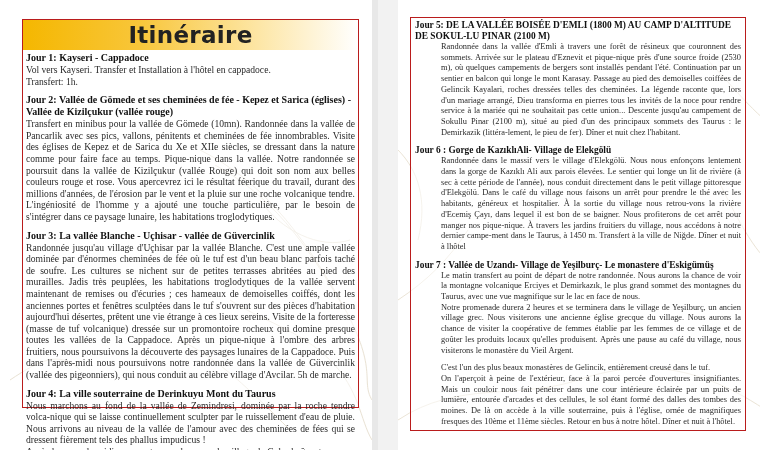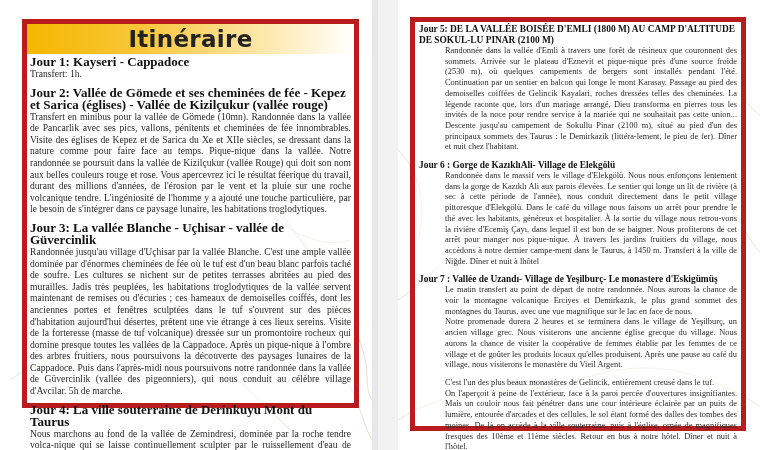--- a/index.html
+++ b/index.html
@@ -2,28 +2,28 @@
 <html><head>
 <meta charset="utf-8">
 <style>
   html, body { margin:0; padding:0; }
   body { width:760px; height:450px; background:#f2f2f2; position:relative; overflow:hidden; font-family:"Liberation Serif", serif; color:#1a1a1a; }
   .page { position:absolute; top:0; height:450px; background:#ffffff; overflow:hidden; }
   .page.left { left:0; width:372px; }
   .page.right { left:398px; width:382px; }
   .gutter { position:absolute; left:372px; top:0; width:6px; height:450px; background:#e8e8e8; }
   .topo { position:absolute; inset:0; pointer-events:none; }
-  .frame { position:absolute; border:5px solid #b91c1c; box-sizing:border-box; background:rgba(255,255,255,0.55); }
+  .frame { position:absolute; border:1px solid #b91c1c; box-sizing:border-box; background:rgba(255,255,255,0.55); }
   .left .frame { left:22px; top:19px; width:337px; height:389px; }
   .right .frame { left:12px; top:17px; width:336px; height:414px; }
   .title-bar { height:30px; background:linear-gradient(90deg,#f5b700 0%,#f8c63a 35%,#fde6a5 70%,#ffffff 100%); display:flex; align-items:center; justify-content:center; }
   .title-bar h1 { margin:0; font-family:"DejaVu Sans", sans-serif; font-size:23px; font-weight:bold; color:#222; letter-spacing:0.3px; }
   .content { padding:2px 3px 0 3px; }
   .day { margin-bottom:7px; }
-  .day h2 { margin:0; font-size:13px; font-weight:bold; line-height:12px; color:#111; }
+  .day h2 { margin:0; font-size:10px; font-weight:bold; line-height:12px; color:#111; }
   .day p { margin:0; font-size:9.6px; line-height:11.6px; text-align:justify; color:#2a2a2a; }
   .right .day h2 { font-size:9.4px; line-height:11px; }
   .right .day h3 { margin:0; font-size:10.3px; font-weight:bold; line-height:12px; }
   .right .day p { font-size:8.4px; line-height:10.7px;margin-left:26px; }
   .right .content { padding:2px 4px 0 4px; }
 </style>
 </head>
 <body>
 
 <div class="page left">
@@ -37,20 +37,21 @@
       <path d="M260 200 C280 230 320 250 350 240"></path>
     </g>
   </svg>
   <div class="frame">
     <div class="title-bar">
       <h1>Itinéraire</h1>
     </div>
     <div class="content">
       <div class="day">
         <h2>Jour 1:  Kayseri - Cappadoce</h2>
+        <p>Vol vers Kayseri. Transfer et  Installation à l'hôtel en cappadoce.</p>
         <p>Transfert: 1h.</p>
       </div>
       <div class="day">
         <h2>Jour 2:  Vallée de Gömede et ses cheminées de fée - Kepez et Sarica (églises) - Vallée de Kizilçukur (vallée rouge)</h2>
         <p>Transfert en minibus pour la vallée de Gömede (10mn). Randonnée dans la vallée de Pancarlik avec ses pics, vallons, pénitents et cheminées de fée innombrables. Visite des églises de Kepez et de Sarica du Xe et XIIe siècles, se dressant dans la nature comme pour faire face au temps. Pique-nique dans la vallée. Notre randonnée se poursuit dans la vallée de Kizilçukur (vallée Rouge) qui doit son nom aux belles couleurs rouge et rose. Vous apercevrez ici le résultat féerique du travail, durant des millions d'années, de l'érosion par le vent et la pluie sur une roche volcanique tendre. L'ingéniosité de l'homme y a ajouté une touche particulière, par le besoin de s'intégrer dans ce paysage lunaire, les habitations troglodytiques.</p>
       </div>
       <div class="day">
         <h2>Jour 3: La vallée Blanche - Uçhisar - vallée de Güvercinlik</h2>
         <p>Randonnée jusqu'au village d'Uçhisar par la vallée Blanche. C'est une ample vallée dominée par d'énormes cheminées de fée où le tuf est d'un beau blanc parfois taché de soufre. Les cultures se nichent sur de petites terrasses abritées au pied des murailles. Jadis très peuplées, les habitations troglodytiques de la vallée servent maintenant de remises ou d'écuries ; ces hameaux de demoiselles coiffés, dont les anciennes portes et fenêtres sculptées dans le tuf s'ouvrent sur des pièces d'habitation aujourd'hui désertes, prêtent une vie étrange à ces lieux sereins. Visite de la forteresse (masse de tuf volcanique) dressée sur un promontoire rocheux qui domine presque toutes les vallées de la Cappadoce. Après un pique-nique à l'ombre des arbres fruitiers, nous poursuivons la découverte des paysages lunaires de la Cappadoce. Puis dans l'après-midi nous poursuivons notre randonnée dans la vallée de Güvercinlik (vallée des pigeonniers), qui nous conduit au célèbre village d'Avcilar.  5h de marche.</p>
       </div>

